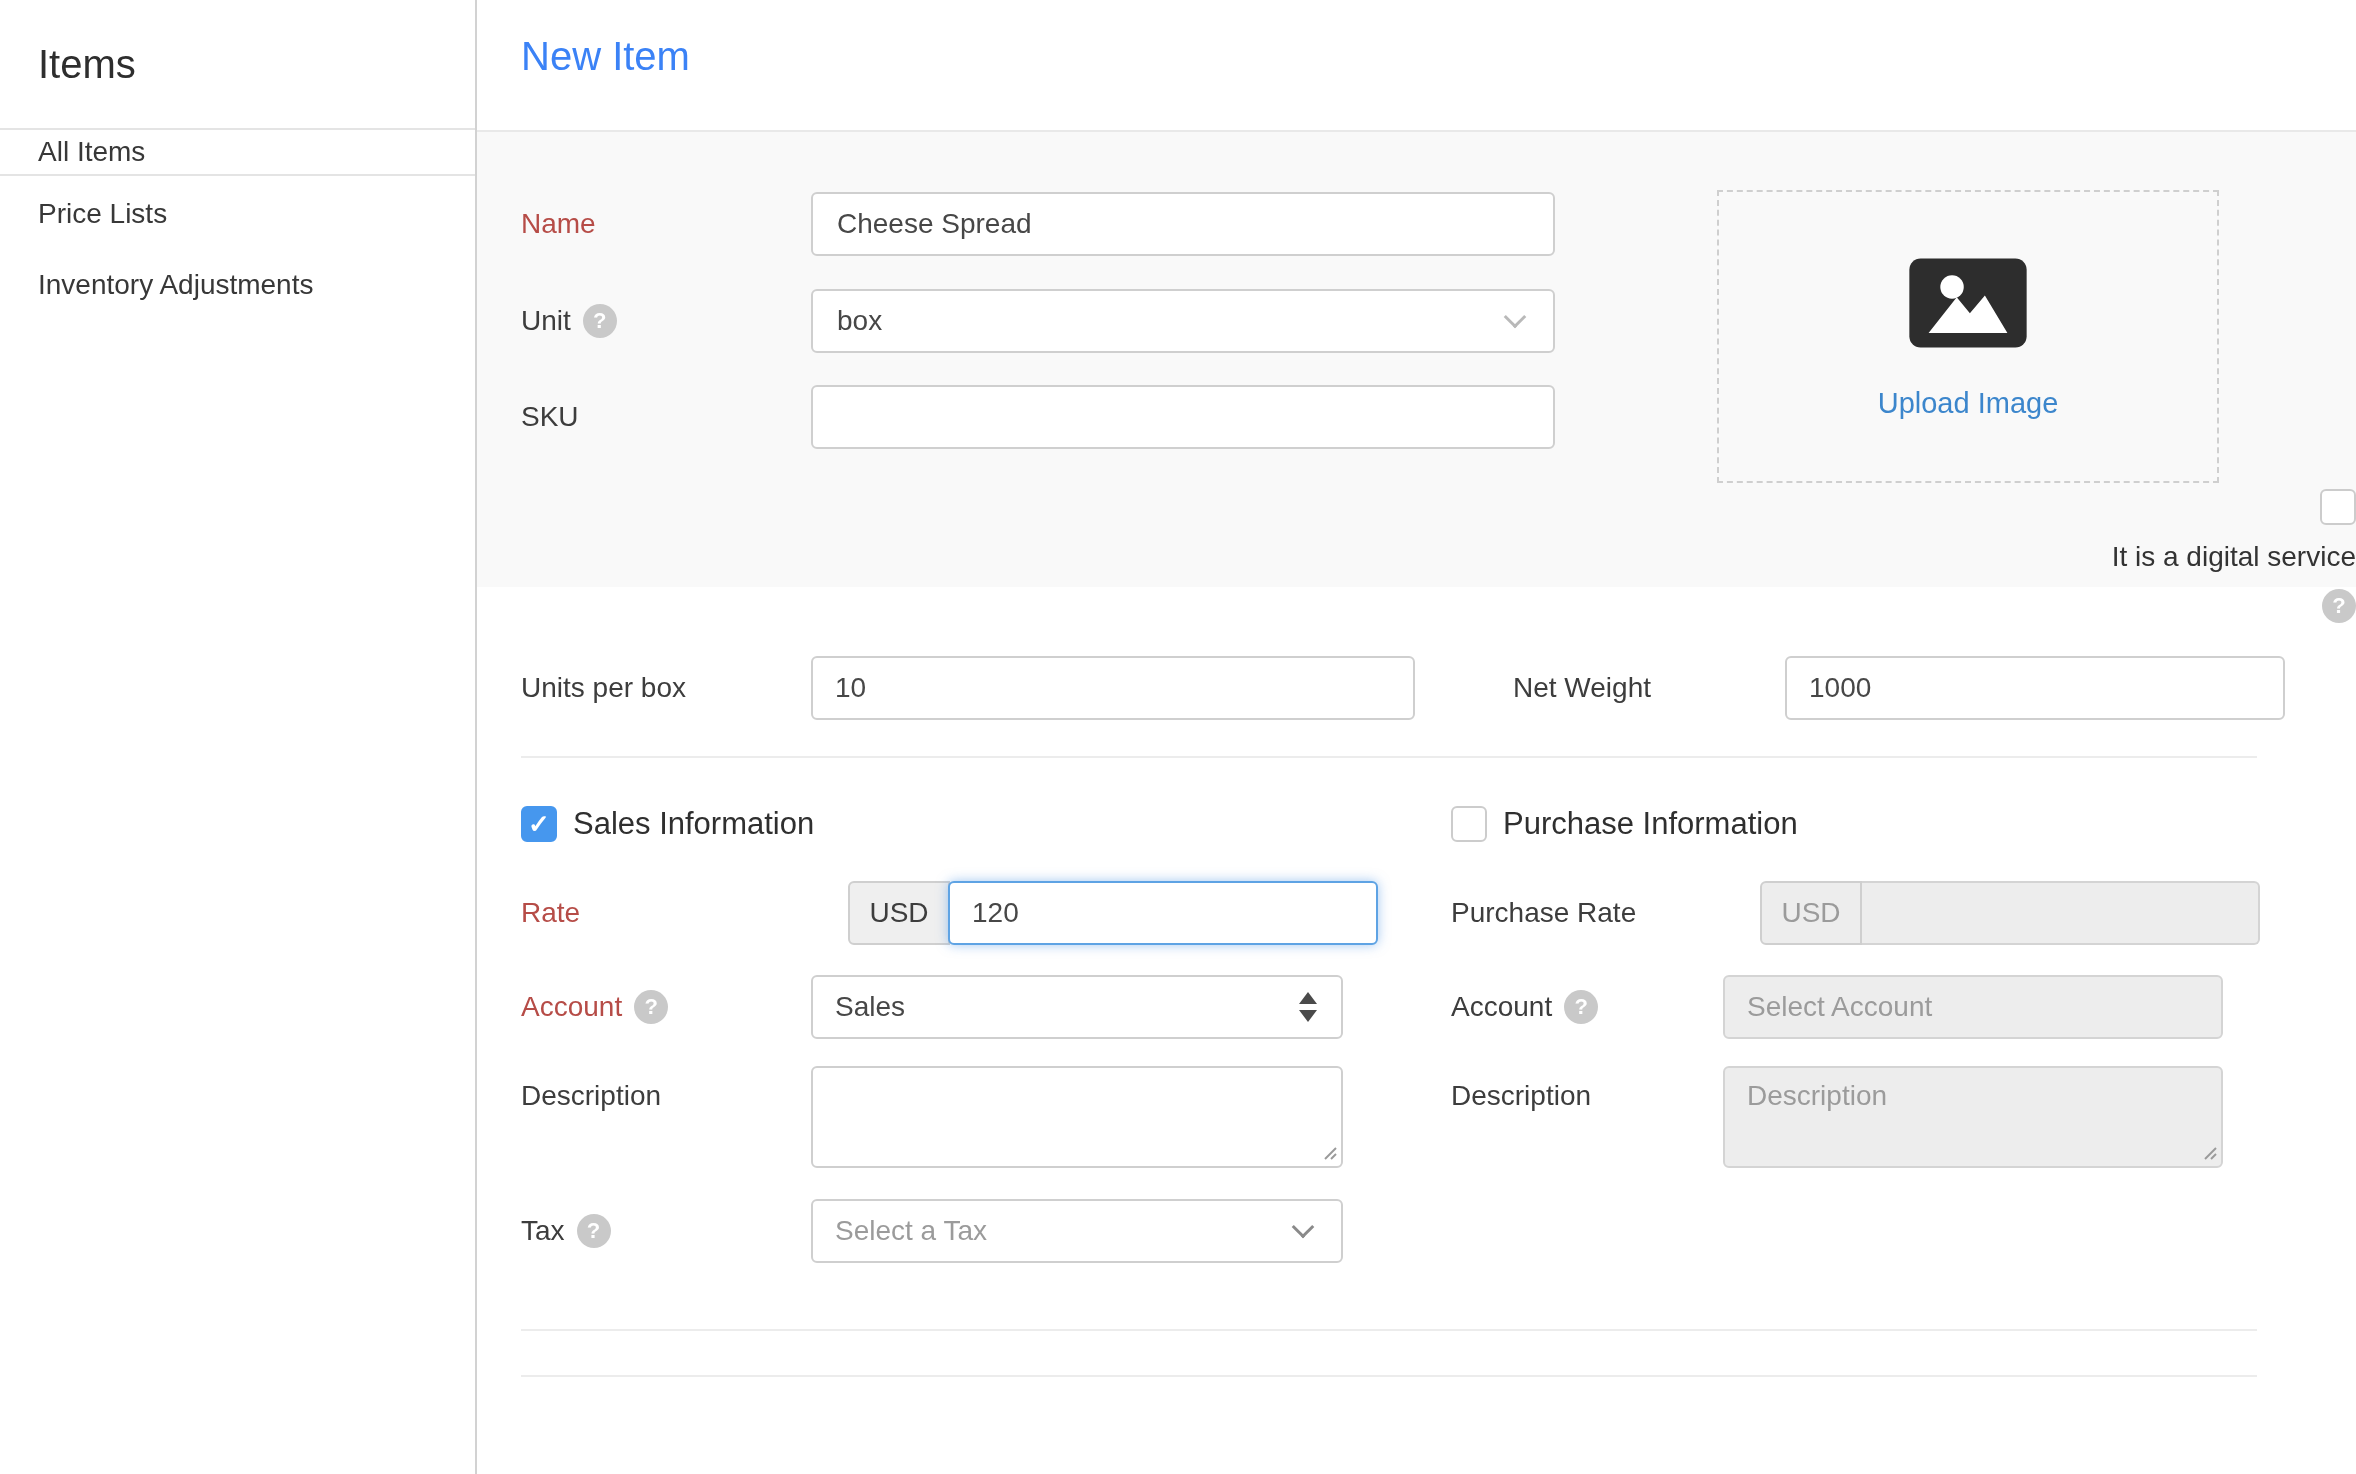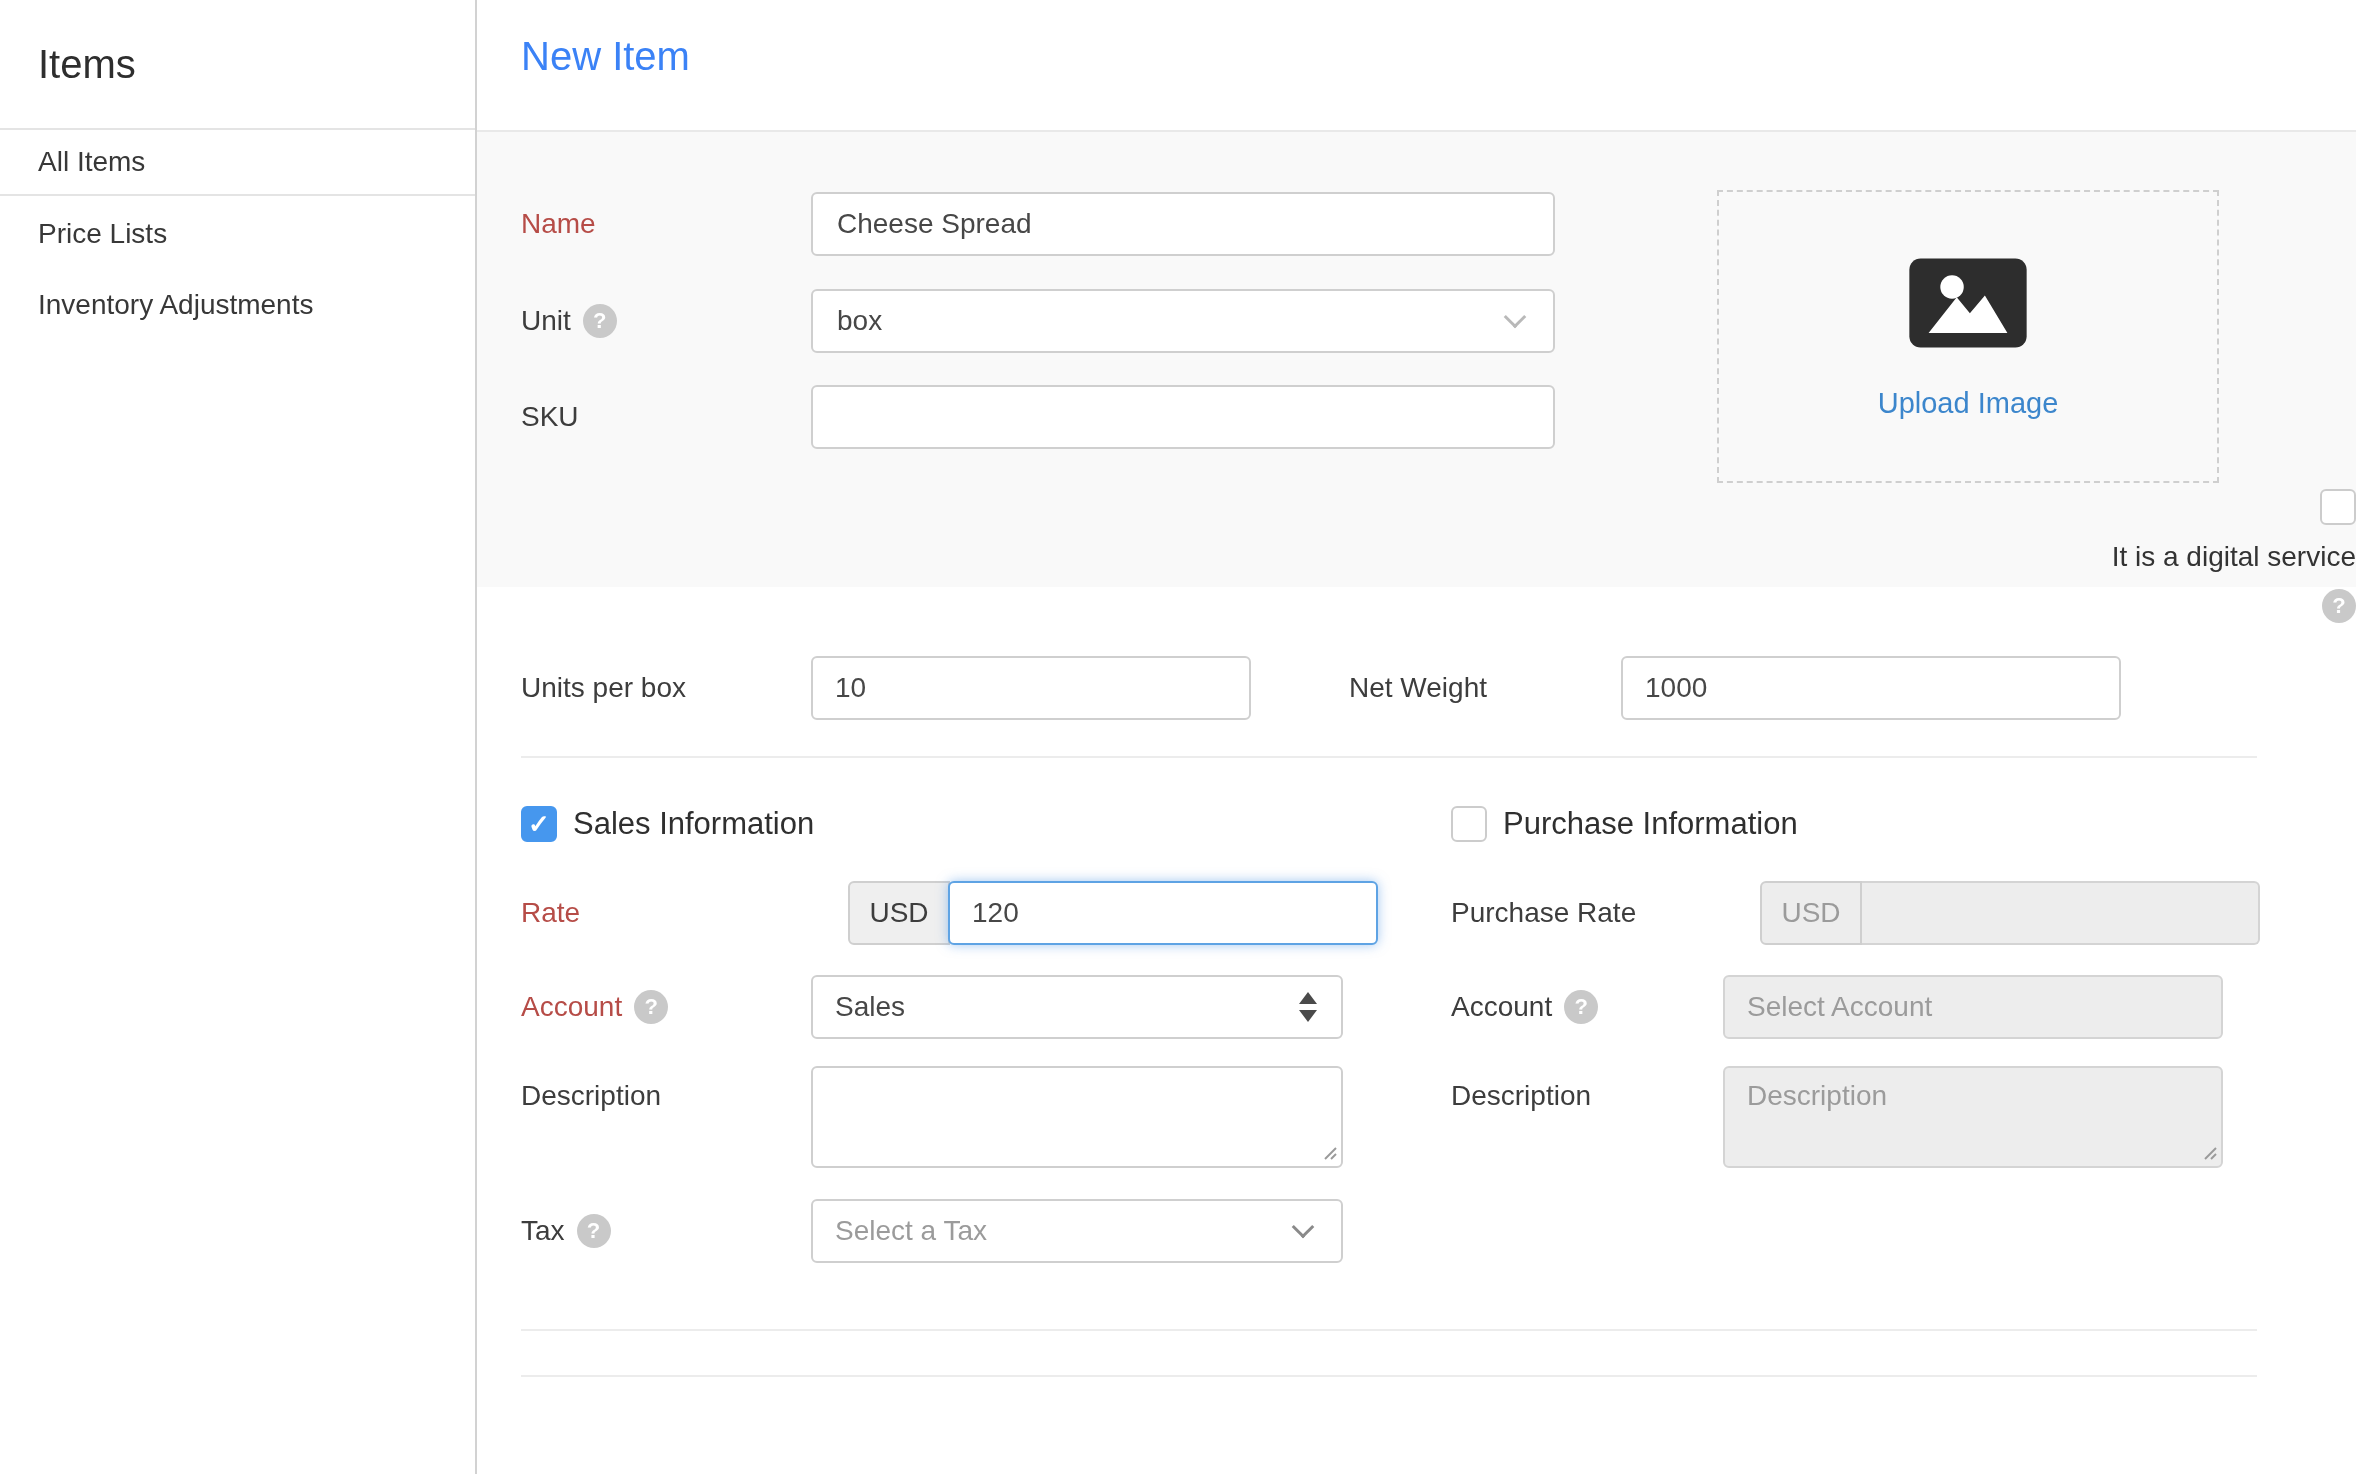--- a/index.html
+++ b/index.html
@@ -6,21 +6,21 @@
   html,body { width:2356px; height:1474px; overflow:hidden; background:#fff;
     font-family:"Liberation Sans", sans-serif; color:#3d3d3d; }
 
   .app { display:flex; width:100%; height:100%; }
 
   
   .sidebar { width:477px; height:100%; background:#fff; border-right:2px solid #d2d2d2; flex:0 0 auto; }
   .sidebar-title { font-size:40px; font-weight:400; color:#2e2e2e; padding:42px 0 0 38px; height:128px; }
   .side-item { height:67px; display:flex; align-items:center; padding-left:38px;
     font-size:28px; color:#383838; cursor:pointer; }
-  .side-item.selected { border-top:2px solid #e4e4e4; border-bottom:2px solid #e4e4e4; height:68px; }
+  .side-item.selected { border-top:2px solid #e4e4e4; border-bottom:2px solid #e4e4e4; height:48px; }
   .side-item + .side-item { margin-top:4px; }
 
   
   .main { flex:1 1 auto; position:relative; }
   .page-header { height:130px; padding:34px 0 0 44px; }
   .page-title { font-size:40px; font-weight:400; color:#3b82f6; }
 
   
   .panel { background:#f9f9f9; border-top:2px solid #e9e9e9; height:457px;
     padding:60px 0 0 44px; position:relative; }
@@ -28,21 +28,21 @@
   .frow { display:flex; align-items:center; }
   .flabel { width:290px; font-size:28px; color:#3d3d3d; display:flex; align-items:center; gap:12px; flex:0 0 auto; }
   .flabel.required { color:#b64c47; }
   .help { width:34px; height:34px; border-radius:50%; background:#c9c9c9; color:#fff;
     font-size:22px; font-weight:bold; display:inline-flex; align-items:center; justify-content:center; flex:0 0 auto; cursor:pointer; }
 
   .tbox { height:64px; background:#fff; border:2px solid #cfcfcf; border-radius:6px;
     font-size:28px; color:#474747; padding:0 22px; font-family:"Liberation Sans", sans-serif; }
   input.tbox { outline:none; }
   .w-wide { width:744px;padding-left:24px; }
-  .w-med  { width:440px; }
+  .w-med  { width:604px; }
 
   .mb-name { margin-bottom:33px; }
   .mb-unit { margin-bottom:32px; }
   .mb-sku  { margin-bottom:40px; }
 
   
   .select { position:relative; display:flex; align-items:center; cursor:pointer; background:#fff; }
   .select .sel-text { flex:1; }
   .chevron { width:16px; height:16px; border-right:3px solid #b9b9b9; border-bottom:3px solid #b9b9b9;
     transform:rotate(45deg); margin:-8px 8px 0 0; flex:0 0 auto; }

